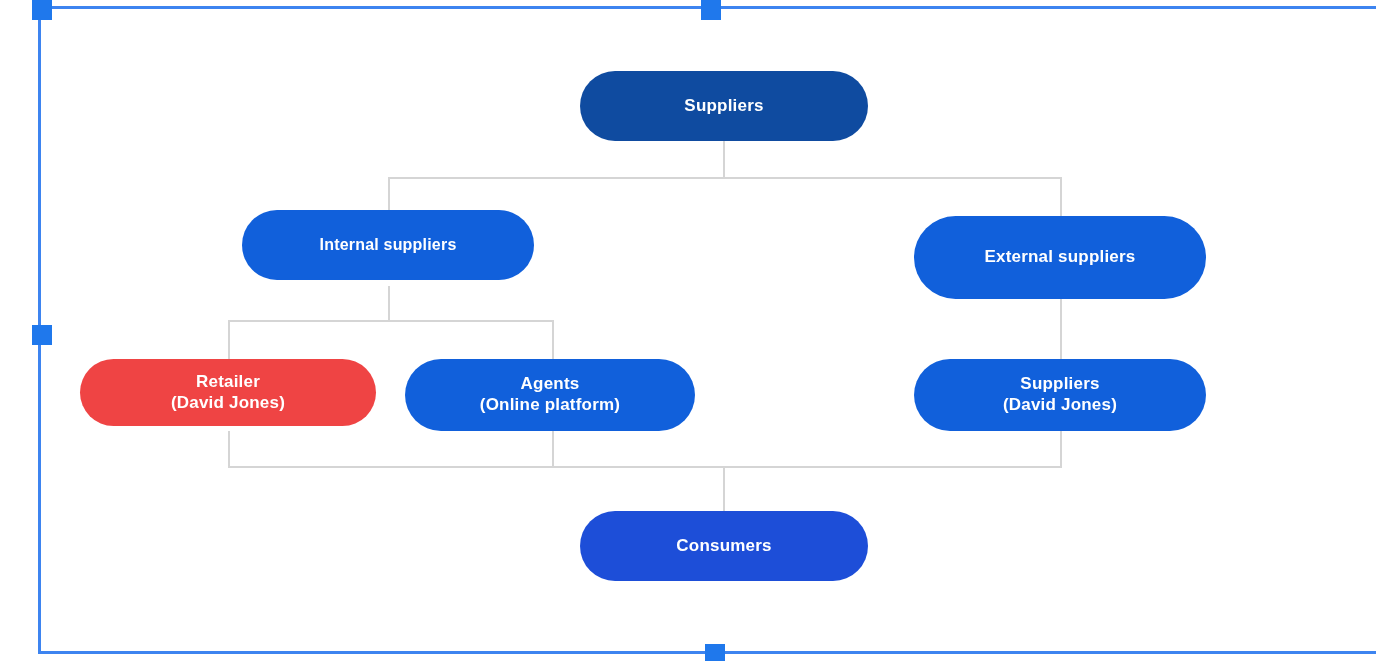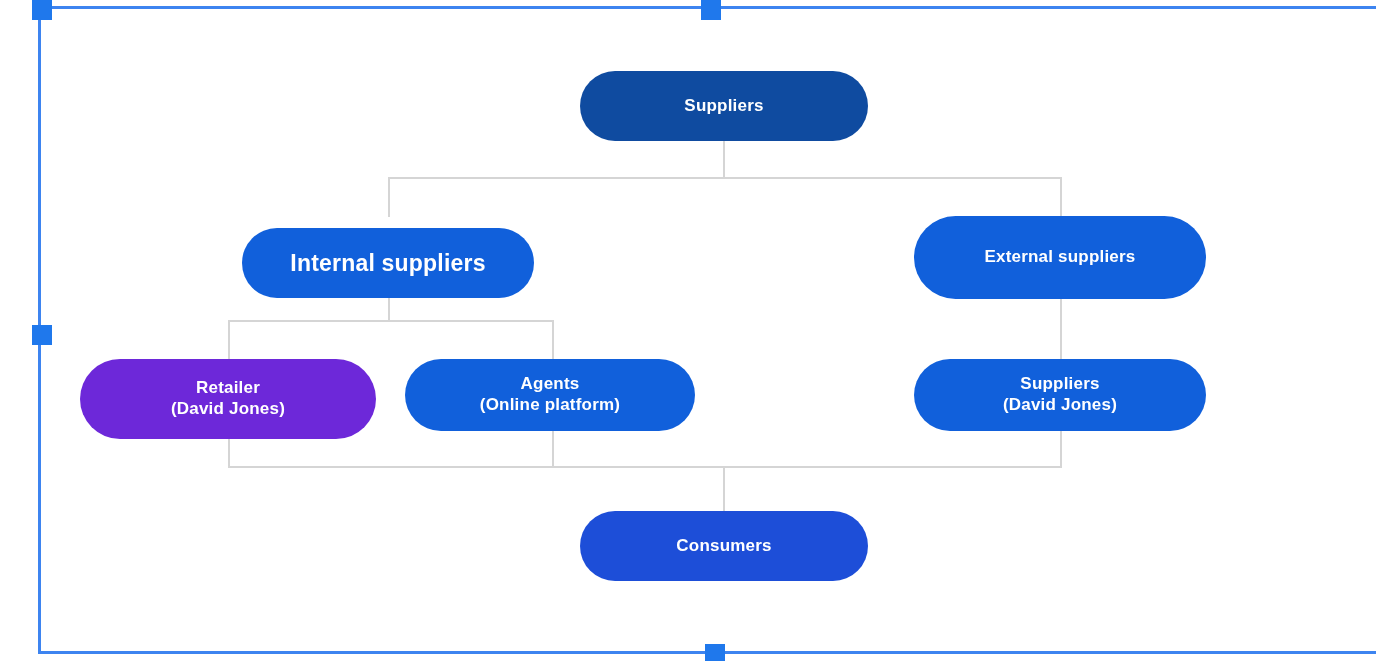--- a/index.html
+++ b/index.html
@@ -77,23 +77,23 @@
   }
   .node .lbl {
     display: block;
     width: 100%;
     padding: 0 10px;
     box-sizing: border-box;
   }
   .node .l2 { display: block; }
 
   .n-root   { left: 548px; top: 71px;  width: 288px; height: 70px;  font-size: 17px; background: #0f4ba0; }
-  .n-int    { left: 210px; top: 228px; width: 292px; height: 70px;  font-size: 23px; background: #1160db; }
+  .n-int    { left: 210px; top: 210px; width: 292px; height: 70px;  font-size: 16px; background: #1160db; }
   .n-ext    { left: 882px; top: 216px; width: 292px; height: 83px;  font-size: 17px; background: #1160db; }
-  .n-ret    { left: 48px;  top: 359px; width: 296px; height: 80px;  font-size: 17px; background: #6d28d9; }
+  .n-ret    { left: 48px;  top: 359px; width: 296px; height: 67px;  font-size: 17px; background: #ef4444; }
   .n-agt    { left: 373px; top: 359px; width: 290px; height: 72px;  font-size: 17px; background: #1160db; }
   .n-rets   { left: 882px; top: 359px; width: 292px; height: 72px;  font-size: 17px; background: #1160db; }
   .n-cons   { left: 548px; top: 511px; width: 288px; height: 70px;  font-size: 17px; background: #1d4ed8; }
 </style>
 </head>
 <body>
 
 <div id="canvas">
 
   <div class="diagram">

